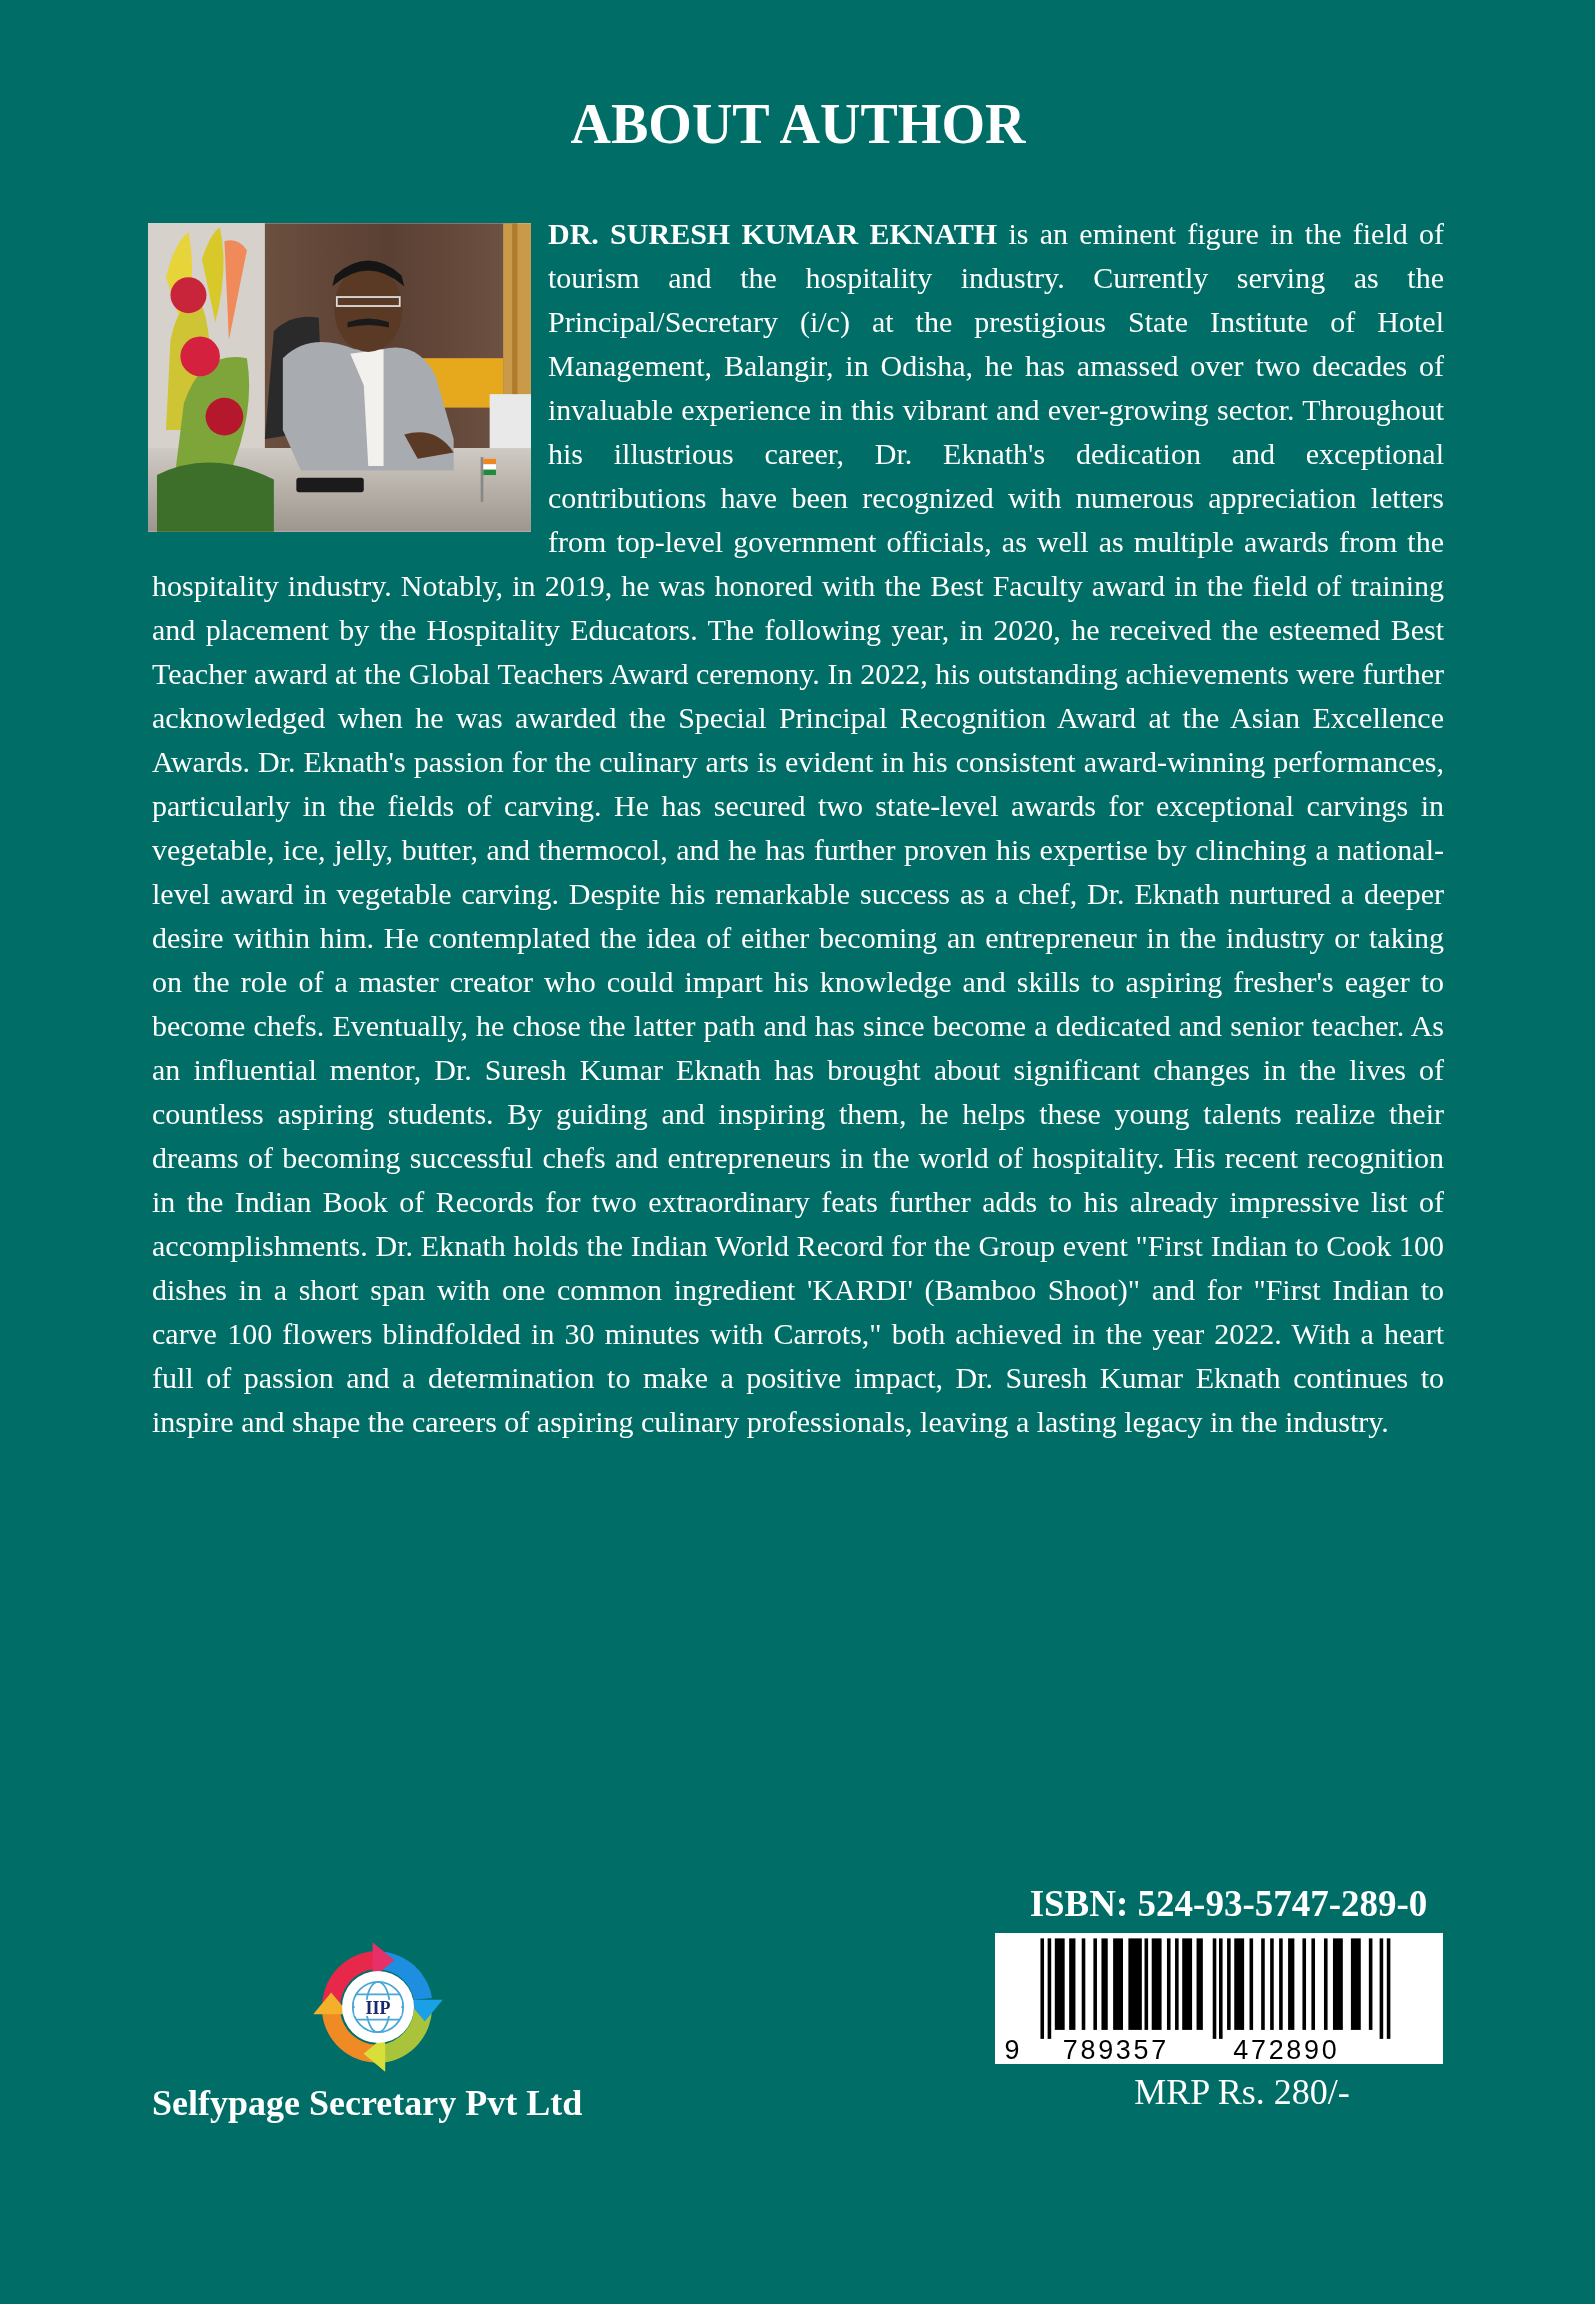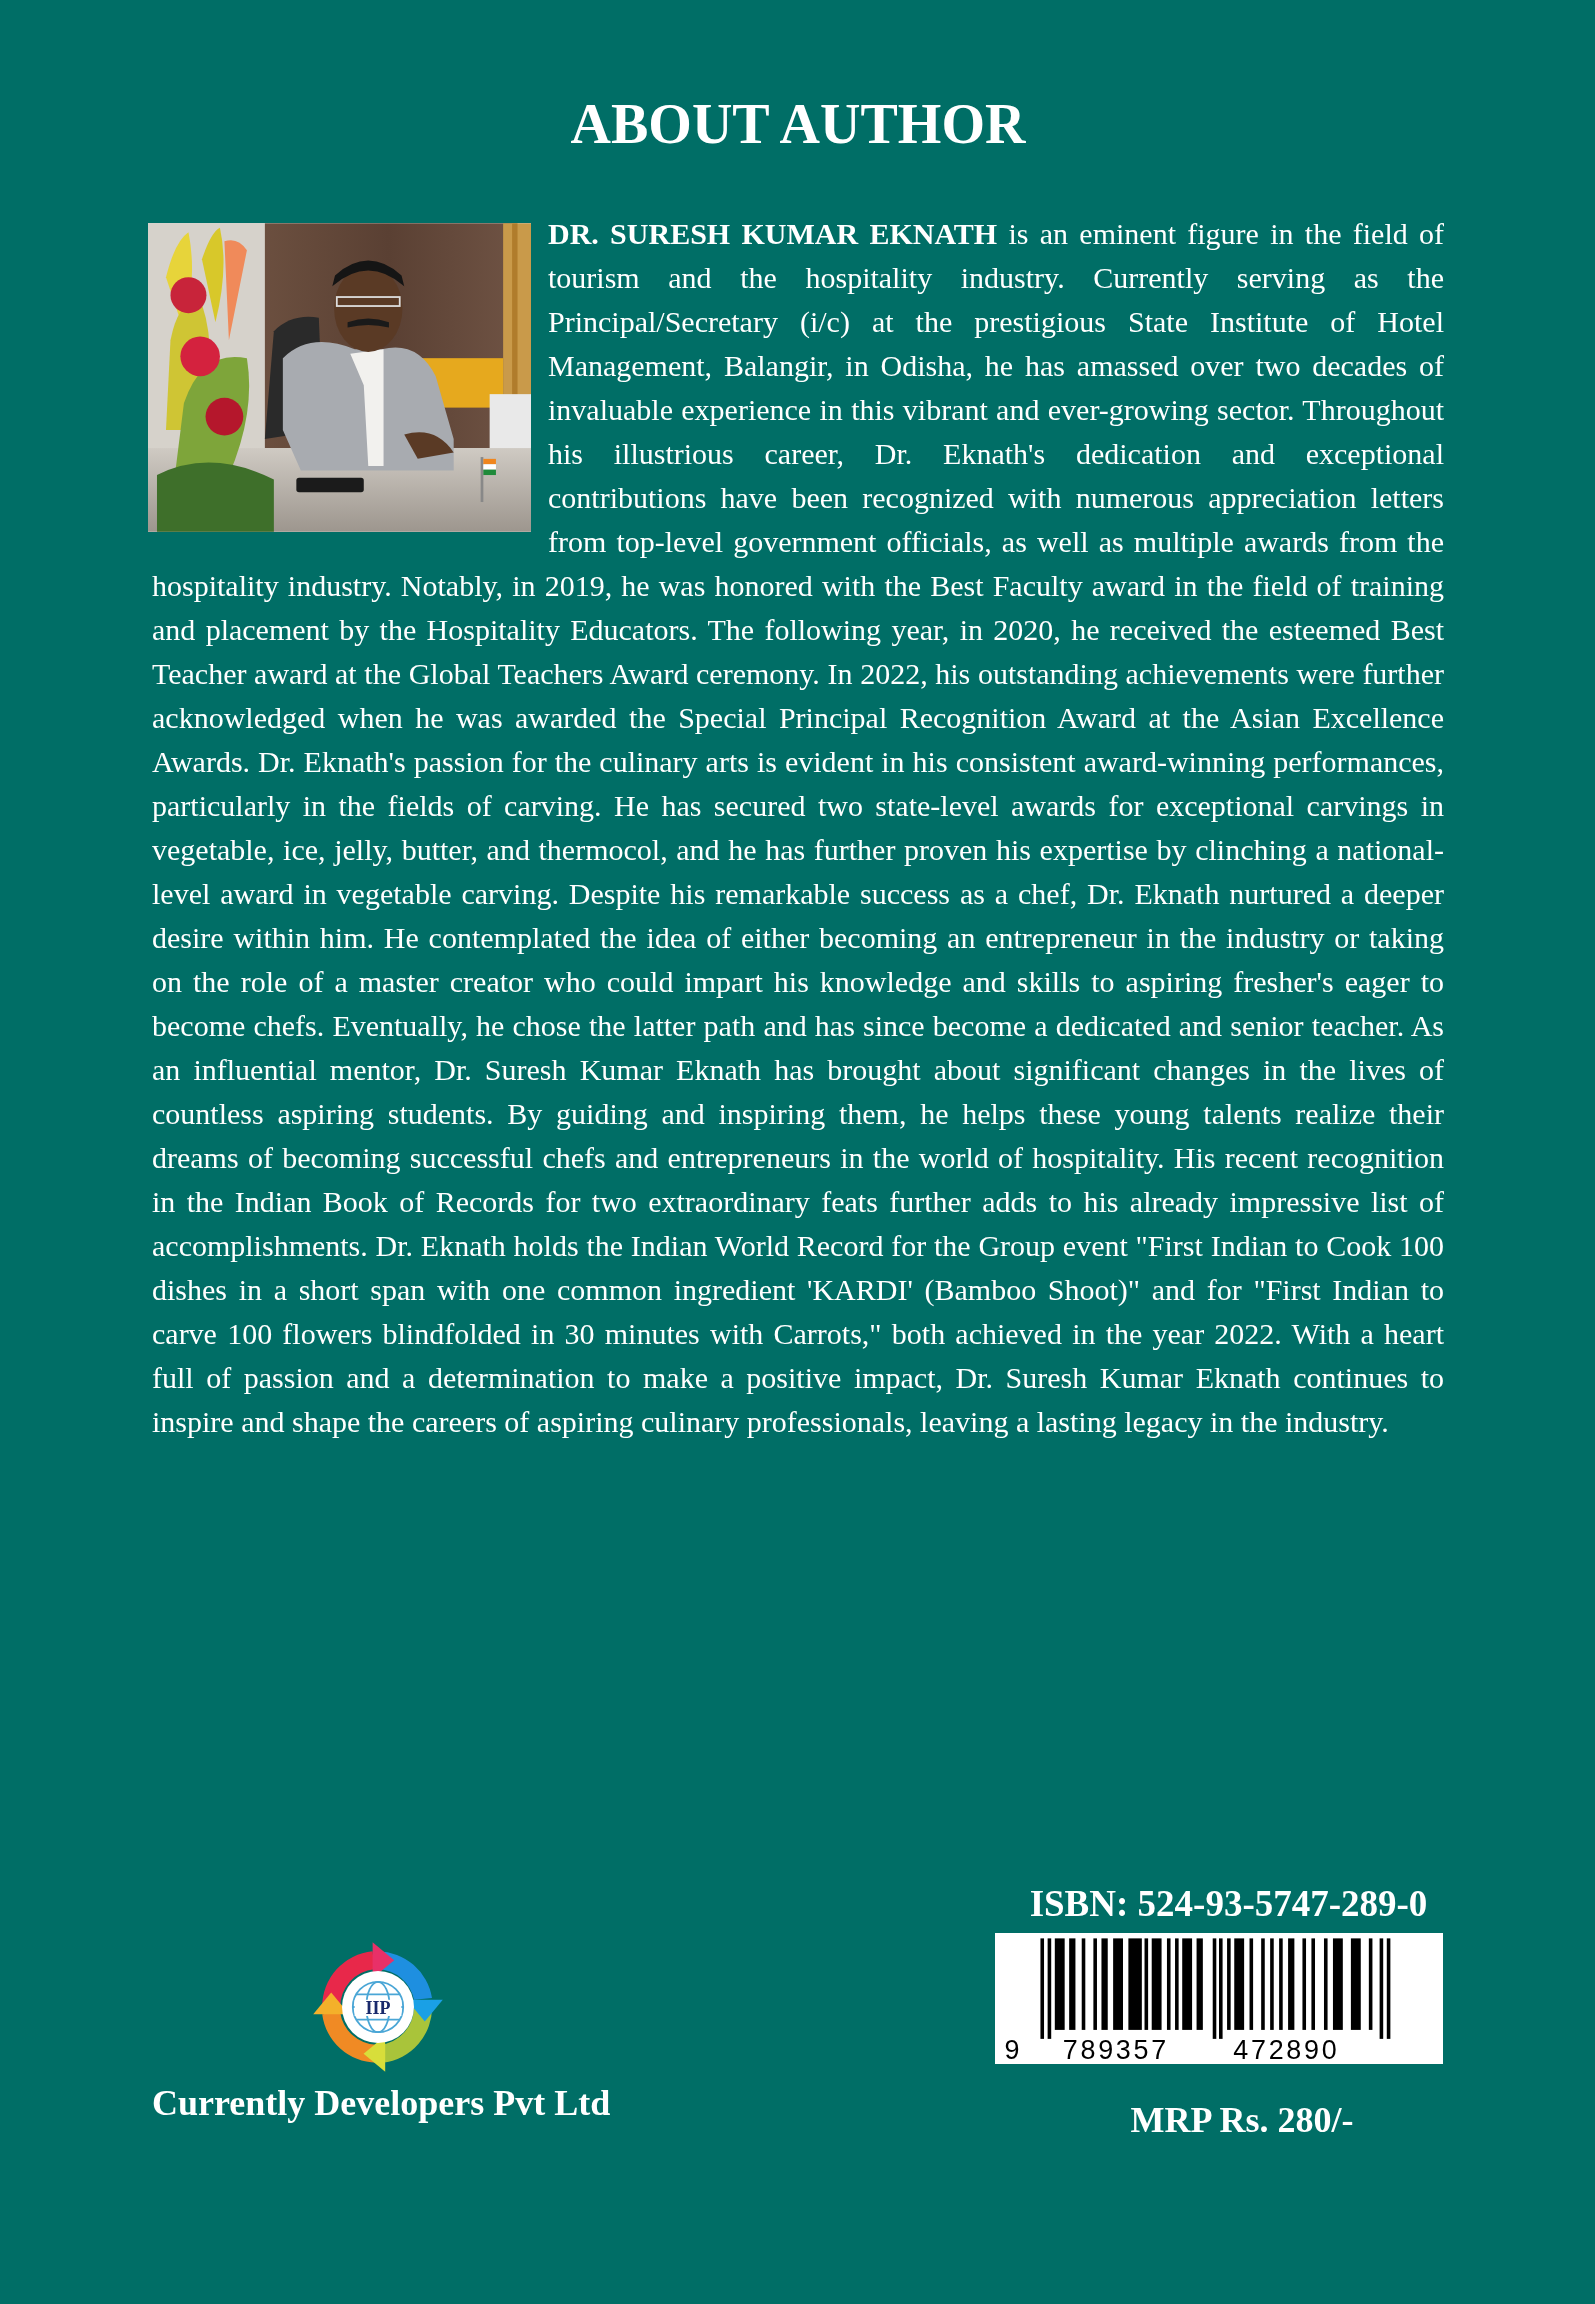--- a/index.html
+++ b/index.html
@@ -34,21 +34,21 @@
     position:absolute; left:990px; width:477px; top:1881px;
     text-align:center; font-weight:bold; font-size:37px; line-height:45px;
   }
   .barcode {
     position:absolute; left:995px; top:1933px; width:448px; height:131px;
     background:#ffffff;
   }
   .barcode svg { display:block; }
   .mrp {
     position:absolute; left:990px; width:504px; top:2070px;
-    text-align:center; font-weight:bold; font-size:36px; line-height:45px;margin-top:28px;
+    text-align:center; font-weight:normal; font-size:36px; line-height:45px;
   }
   .logo {
     position:absolute; left:306px; top:1935px; width:144px; height:144px;text-decoration:underline;
   }
   .publisher {
     position:absolute; left:152px; top:2079px;
     font-weight:bold; font-size:36px; line-height:49px;
   }
 </style>
 </head>
@@ -124,21 +124,21 @@
     <circle cx="80" cy="80" r="28" fill="none" stroke="#4aa6d6" stroke-width="2"></circle>
     <ellipse cx="80" cy="80" rx="13" ry="28" fill="none" stroke="#4aa6d6" stroke-width="2"></ellipse>
     <line x1="52" y1="80" x2="108" y2="80" stroke="#4aa6d6" stroke-width="2"></line>
     <line x1="56" y1="66" x2="104" y2="66" stroke="#4aa6d6" stroke-width="2"></line>
     <line x1="56" y1="94" x2="104" y2="94" stroke="#4aa6d6" stroke-width="2"></line>
     <rect x="54" y="72" width="52" height="18" fill="#ffffff"></rect>
     <text x="80" y="88" text-anchor="middle" font-family="Liberation Serif, serif" font-weight="bold" font-size="20" fill="#1a2a6c">IIP</text>
   </svg>
 </div>
 
-<div class="publisher">Currently Developers Pvt Ltd</div>
+<div class="publisher">Selfypage Secretary Pvt Ltd</div>
 
 <div class="isbn">ISBN: 524-93-5747-289-0</div>
 
 <div class="barcode">
   <svg width="448" height="131" viewBox="0 0 498 146">
     <g fill="#000">
       <rect x="50" y="6" width="4" height="112"></rect>
       <rect x="58" y="6" width="4" height="112"></rect>
       <rect x="66" y="6" width="11" height="102"></rect>
       <rect x="82" y="6" width="7" height="102"></rect>

